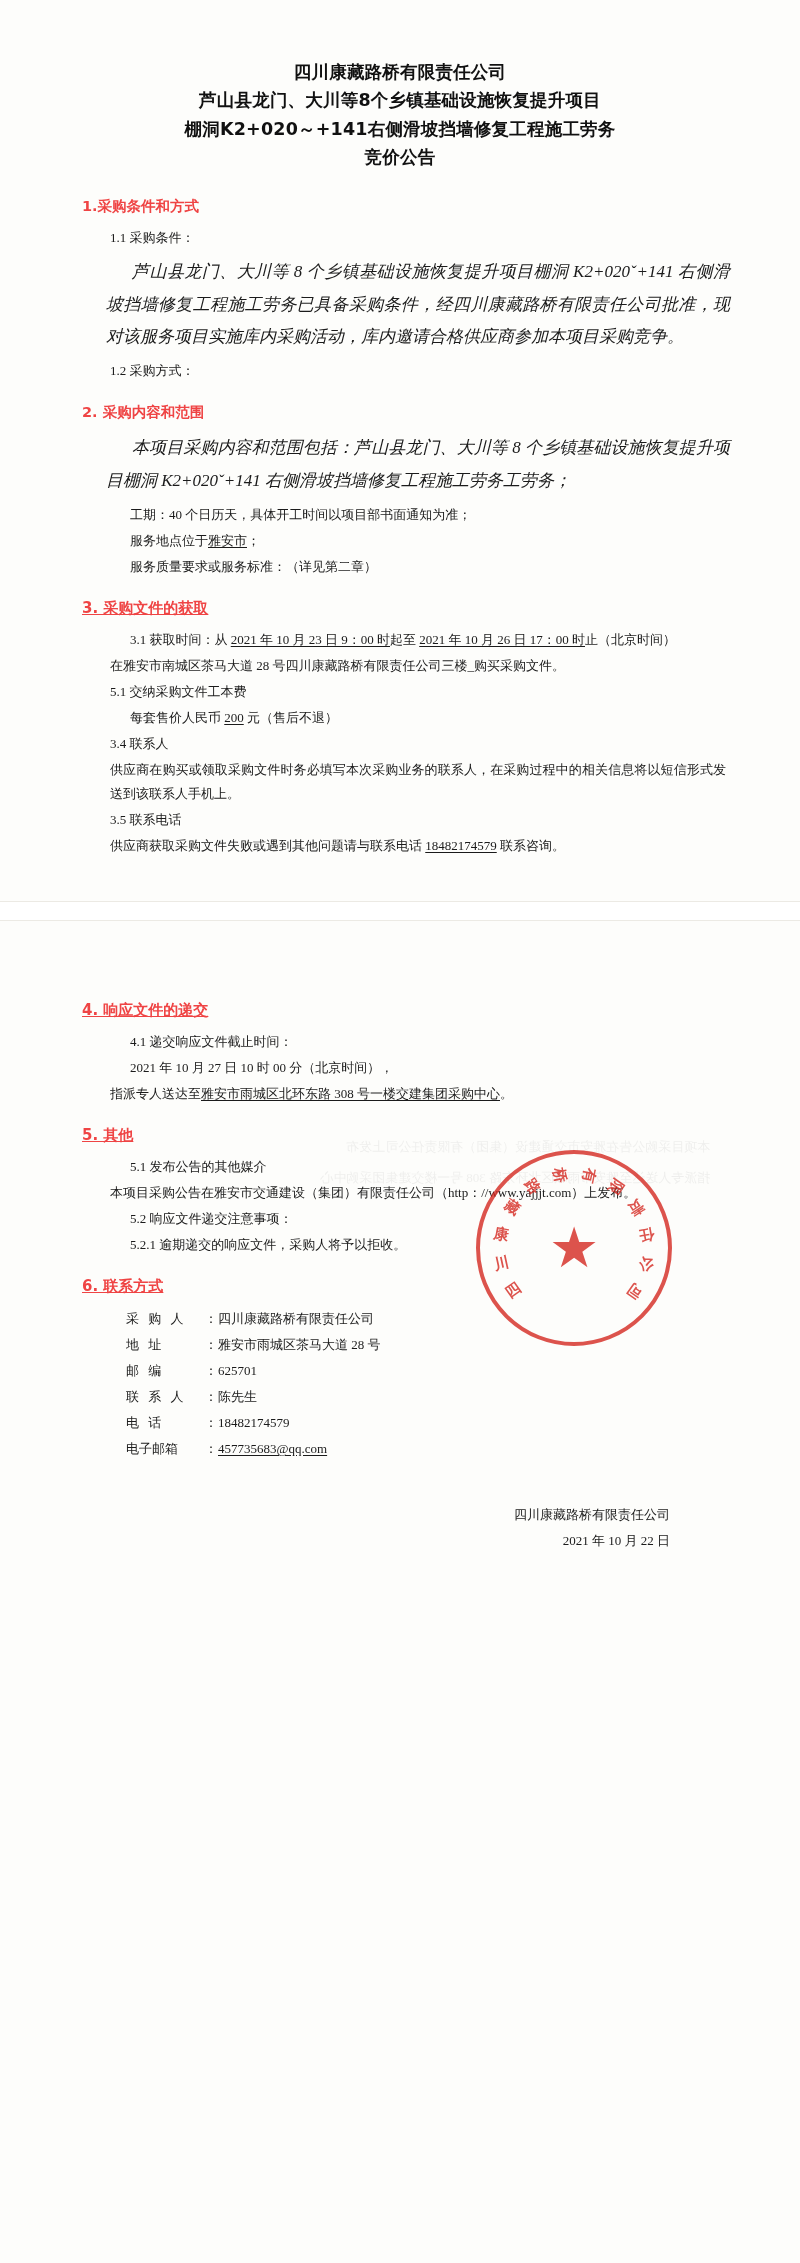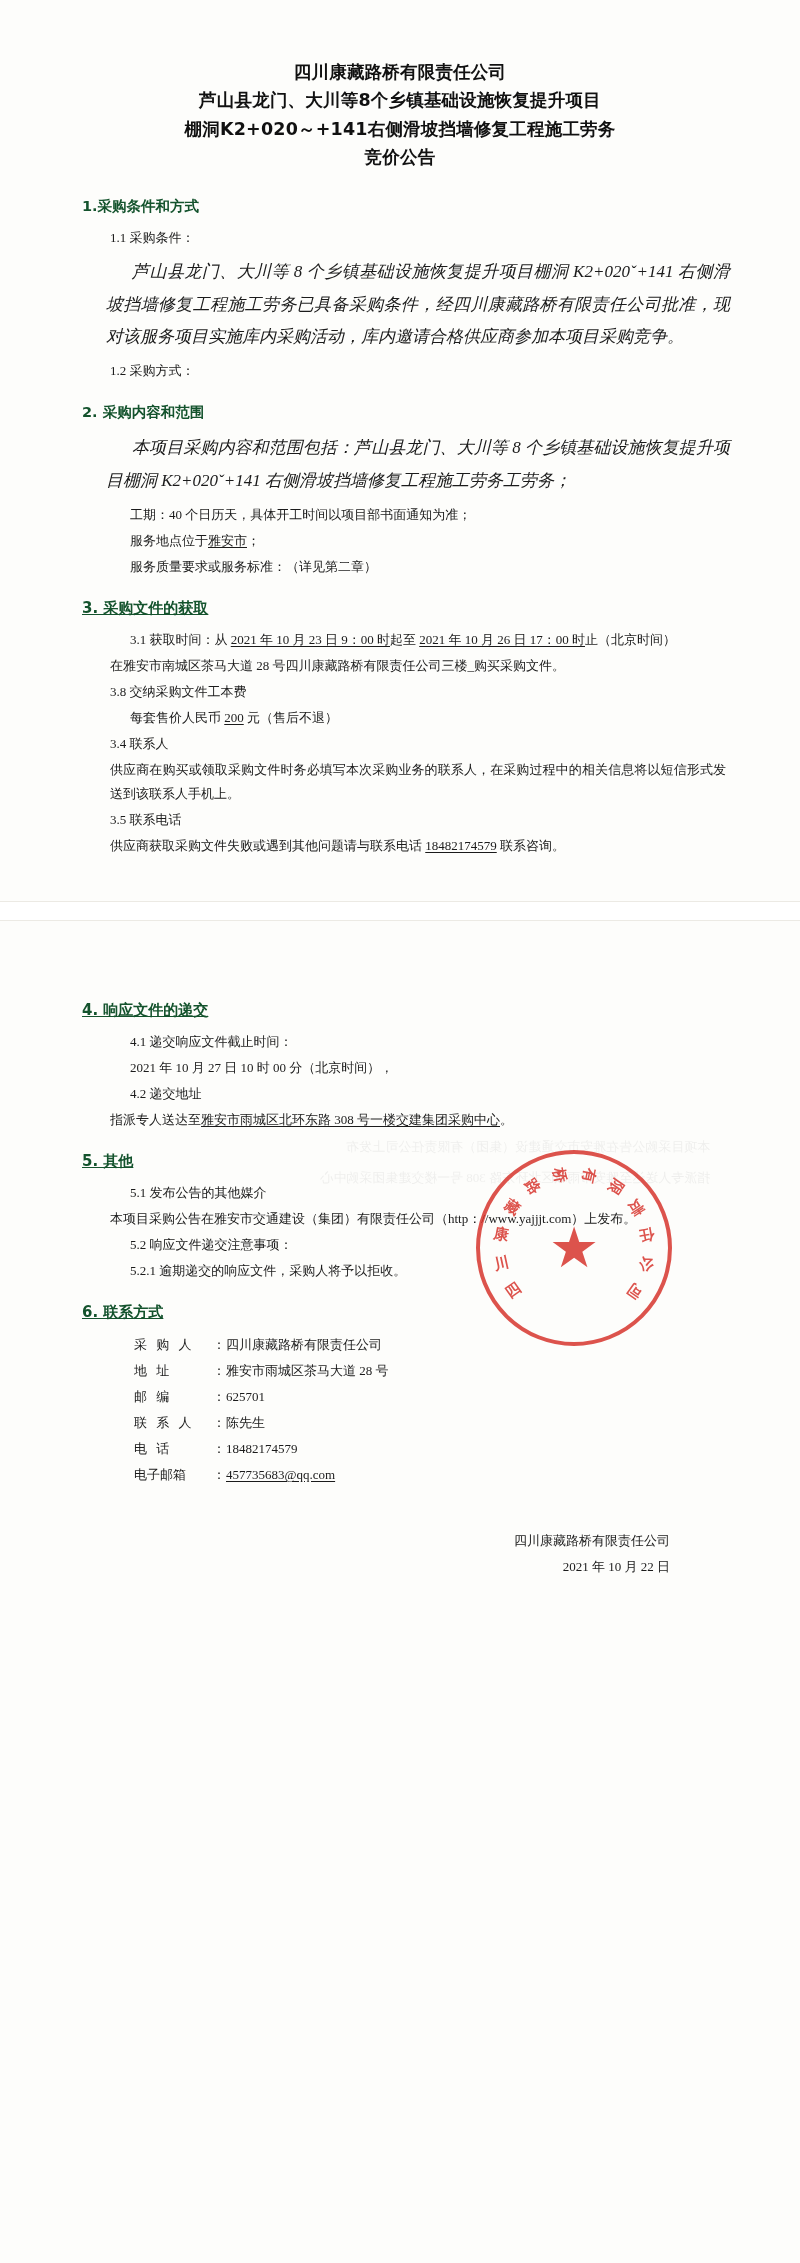--- a/index.html
+++ b/index.html
@@ -47,21 +47,21 @@
     color: #111;
     letter-spacing: 0.2px;
     margin: 0 0 26px 0;
   }
   .doc-title div { white-space: nowrap; }
 
   h2.sec {
     font-family: "DejaVu Sans", "Liberation Sans", sans-serif;
     font-weight: bold;
     font-size: 14.5px;
-    color: #14532d;
+    color: #ef4444;
     margin: 20px 0 10px 0;
     padding-left: 12px;
   }
   h2.sec.big {
     font-size: 15px;
     text-decoration: underline;
   }
   p.lv1 {
     margin: 6px 0 6px 0;
     padding-left: 36px;
@@ -90,21 +90,20 @@
 
   
   .contact {
     padding-left: 56px;
     font-size: 13px;
     line-height: 2.0;
   }
   .contact-row {
     display: flex;
     align-items: baseline;
-    margin-left: 8px;
   }
   .contact-key {
     width: 78px;
     flex: 0 0 78px;
     letter-spacing: 3px;
     white-space: nowrap;
   }
   .contact-key.tight-ls { letter-spacing: 0px; }
   .contact-sep { width: 14px; flex: 0 0 14px; text-align: center; }
   .contact-val { flex: 1 1 auto; }
@@ -193,42 +192,41 @@
 
   <h2 class="sec">2. 采购内容和范围</h2>
   <p class="body">本项目采购内容和范围包括：芦山县龙门、大川等 8 个乡镇基础设施恢复提升项目棚洞 K2+020ˇ+141 右侧滑坡挡墙修复工程施工劳务工劳务；</p>
   <p class="lv2 tight">工期：40 个日历天，具体开工时间以项目部书面通知为准；</p>
   <p class="lv2 tight"><span>服务地点位于</span><span class="u">雅安市</span><span>；</span></p>
   <p class="lv2 tight">服务质量要求或服务标准：（详见第二章）</p>
 
   <h2 class="sec big">3. 采购文件的获取</h2>
   <p class="lv2 tight"><span>3.1 获取时间：</span><span>从 </span><span class="u">2021 年 10 月 23 日 9：00 时</span><span>起至 </span><span class="u">2021 年 10 月 26 日 17：00 时</span><span>止（北京时间）</span></p>
   <p class="lv1 tight">在雅安市南城区茶马大道 28 号四川康藏路桥有限责任公司三楼_购买采购文件。</p>
-  <p class="lv1 tight">3.8 交纳采购文件工本费</p>
+  <p class="lv1 tight">5.1 交纳采购文件工本费</p>
   <p class="lv2 tight"><span>每套售价人民币 </span><span class="u">200</span><span> 元（售后不退）</span></p>
   <p class="lv1 tight">3.4 联系人</p>
   <p class="lv1 tight">供应商在购买或领取采购文件时务必填写本次采购业务的联系人，在采购过程中的相关信息将以短信形式发送到该联系人手机上。</p>
   <p class="lv1 tight">3.5 联系电话</p>
   <p class="lv1 tight"><span>供应商获取采购文件失败或遇到其他问题请与联系电话 </span><span class="u">18482174579</span><span> 联系咨询。</span></p>
 
 </div>
 
 <div class="page-gap"></div>
 
 <div class="page page-two">
 
   <div class="ghost-top">
     <div>本项目采购公告在雅安市交通建设（集团）有限责任公司上发布</div>
     <div>指派专人送达至雅安市雨城区北环东路 308 号一楼交建集团采购中心</div>
   </div>
 
   <h2 class="sec big">4. 响应文件的递交</h2>
   <p class="lv2 tight">4.1 递交响应文件截止时间：</p>
   <p class="lv2 tight">2021 年 10 月 27 日 10 时 00 分（北京时间），</p>
-  <p class="lv2 tight">4.2 递交地址</p>
   <p class="lv1 tight"><span>指派专人送达至</span><span class="u">雅安市雨城区北环东路 308 号一楼交建集团采购中心</span><span>。</span></p>
 
   <h2 class="sec big">5. 其他</h2>
   <p class="lv2 tight">5.1 发布公告的其他媒介</p>
   <p class="lv1 tight">本项目采购公告在雅安市交通建设（集团）有限责任公司（http：//www.yajjjt.com）上发布。</p>
   <p class="lv2 tight">5.2 响应文件递交注意事项：</p>
   <p class="lv2 tight">5.2.1 逾期递交的响应文件，采购人将予以拒收。</p>
 
   <h2 class="sec big">6. 联系方式</h2>
   <div class="contact">

